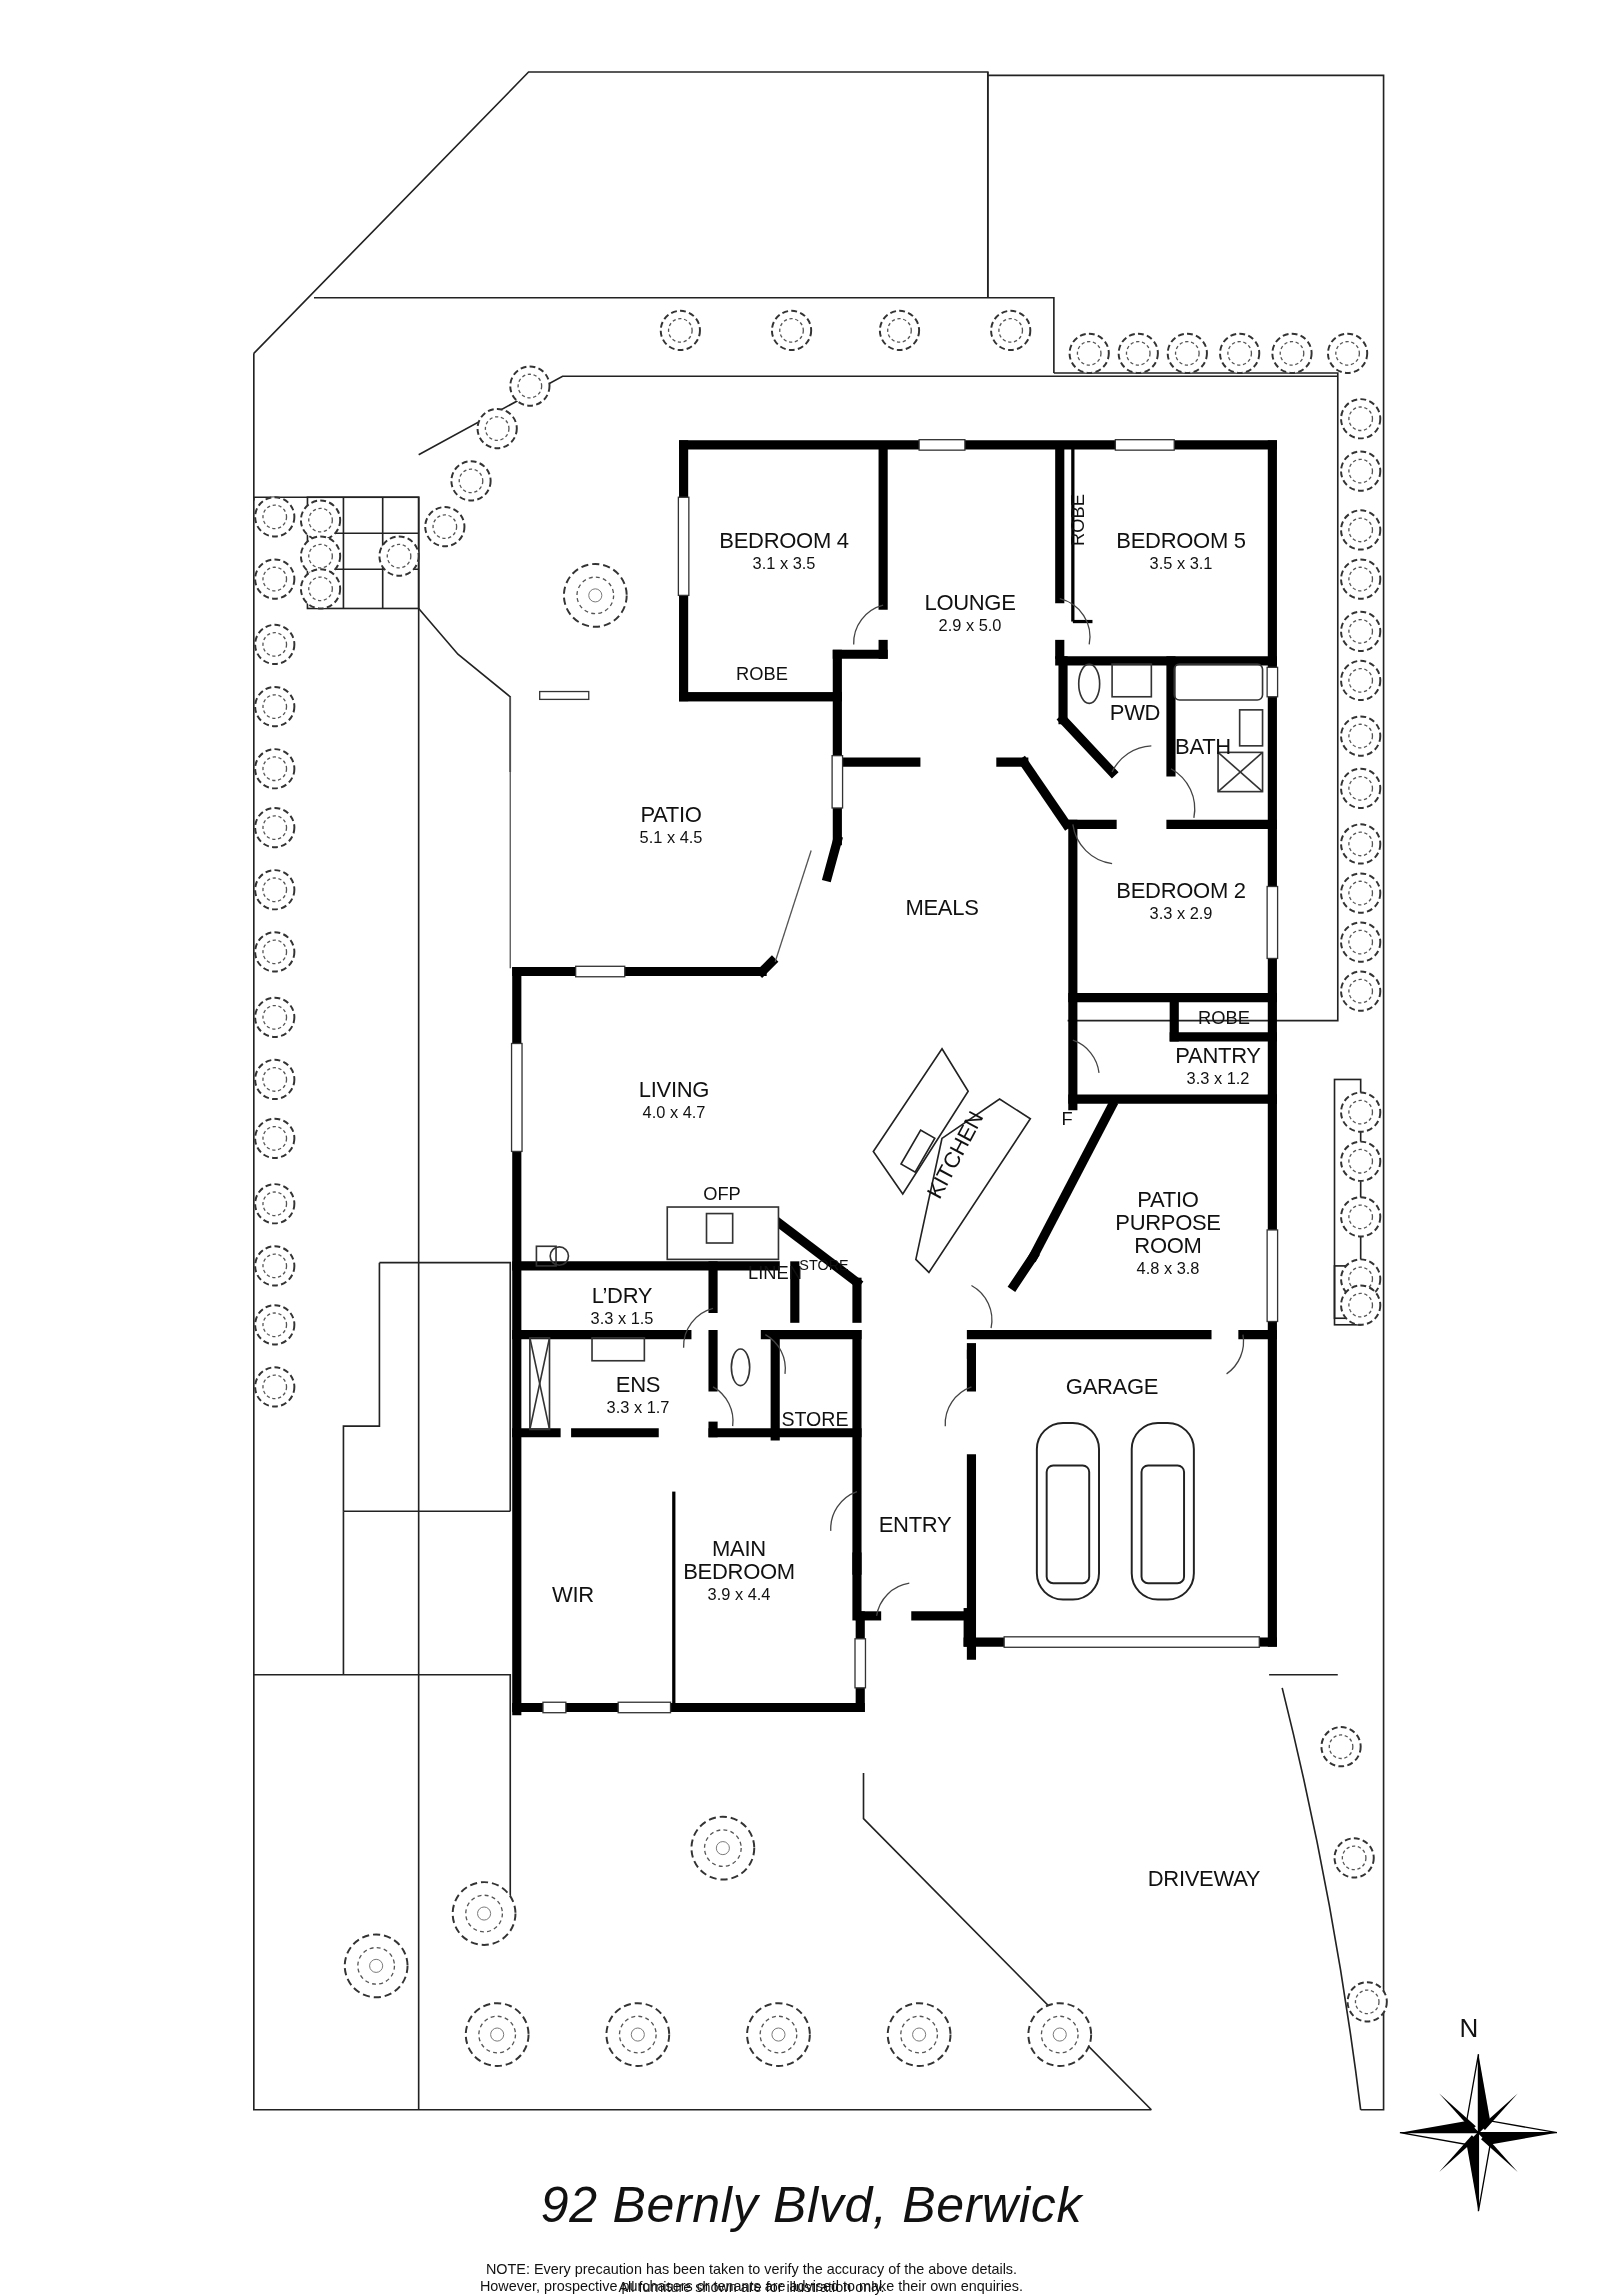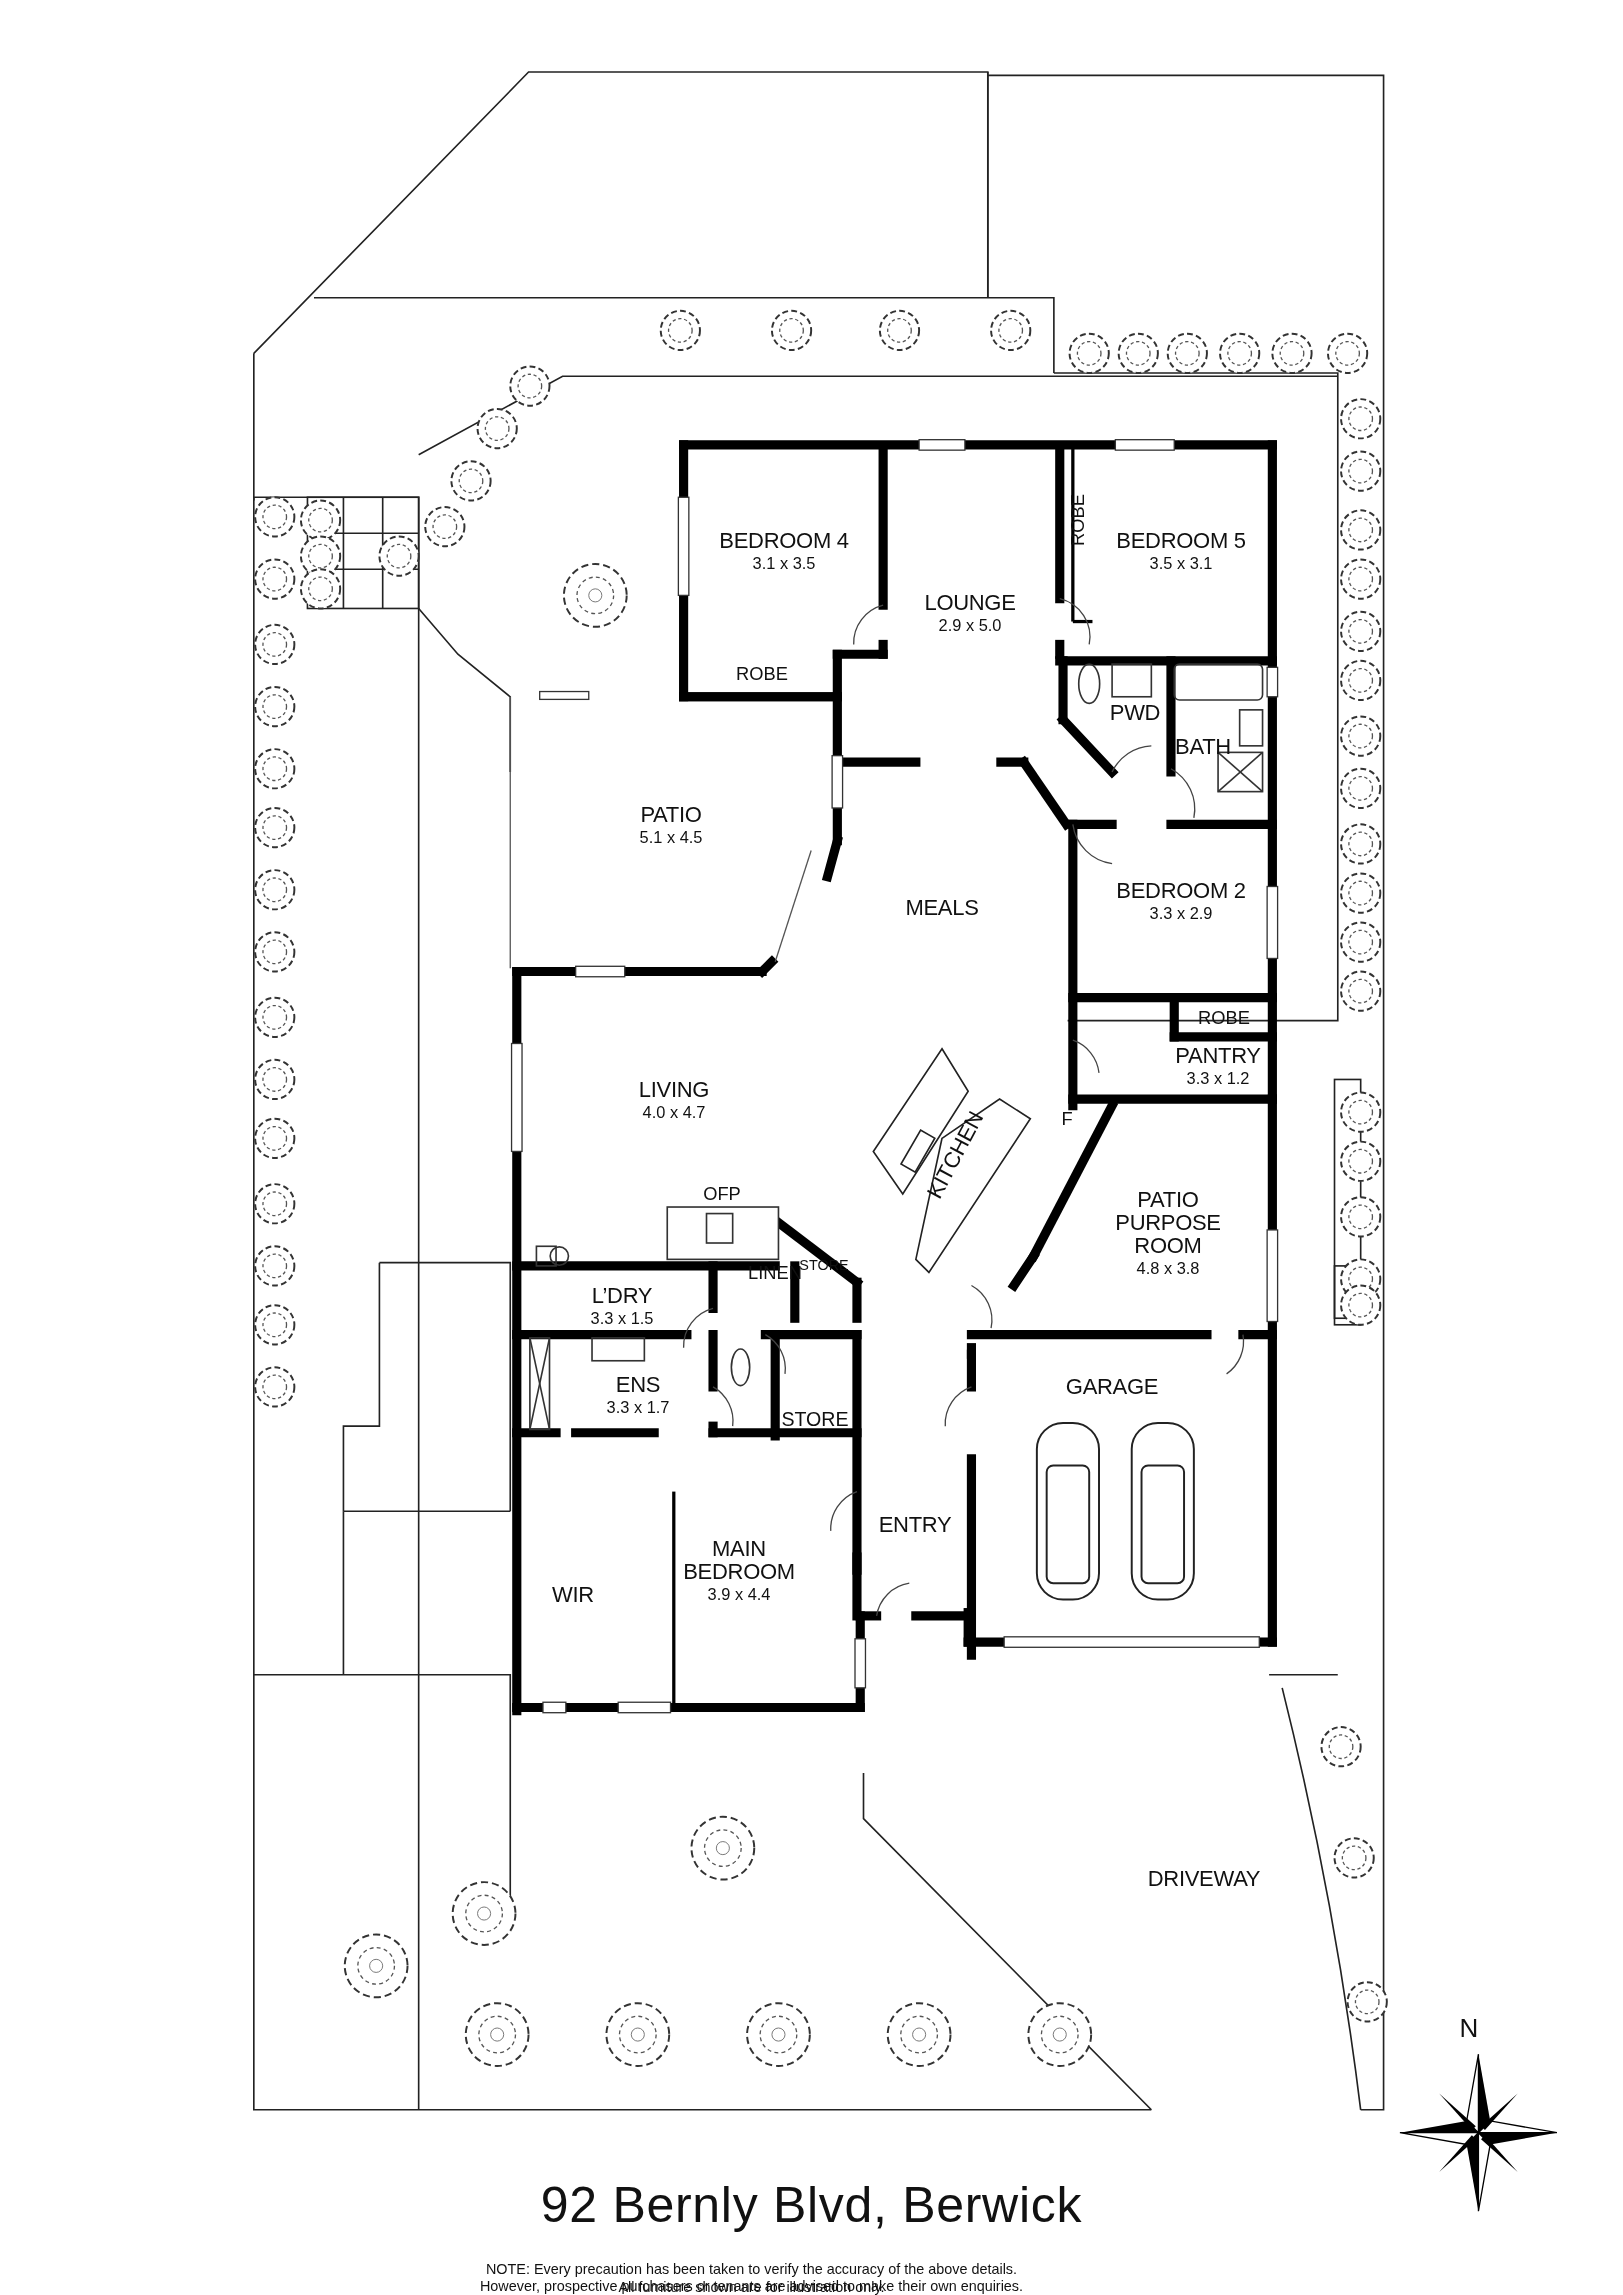--- a/index.html
+++ b/index.html
@@ -2,21 +2,21 @@
 <html style="font-size:10.5px"><head>
 <meta charset="utf-8">
 <style>
   html, body { margin:0; padding:0; background:#ffffff; }
   body { width:1623px; height:2295px; position:relative; overflow:hidden; font-family:"Liberation Sans", sans-serif; color:#111; }
   #plan { position:absolute; left:0; top:0; width:1623px; height:2295px; }
   .lbl { position:absolute; text-align:center; font-family:"Liberation Sans", sans-serif; color:#111; line-height:1.05; white-space:nowrap; transform:translate(-50%,-50%); }
   .room-name { font-size:22px; letter-spacing:-0.3px; display:block; }
   .room-dim { font-size:16.4px; display:block; margin-top:2.6px; }
   .small { font-size:18.3px; }
-  #address { position:absolute; left:0; width:1623px; top:2176px; text-align:center; font-size:50px; letter-spacing:0.7px; }
+  #address { position:absolute; left:0; width:1623px; top:2176px; text-align:center; font-size:50px; letter-spacing:0.7px;font-style:italic; }
   .note-line { position:absolute; left:0; width:1503px; text-align:center; font-size:14.4px; }
 </style>
 </head>
 <body>
 
 <svg id="plan" viewBox="0 0 2481 3508" xmlns="http://www.w3.org/2000/svg">
   <defs>
     <g id="tree">
       <circle r="30" fill="#fff" stroke="#333" stroke-width="3" stroke-dasharray="9 5"></circle>
       <circle r="18" fill="none" stroke="#555" stroke-width="2" stroke-dasharray="5 4"></circle>

